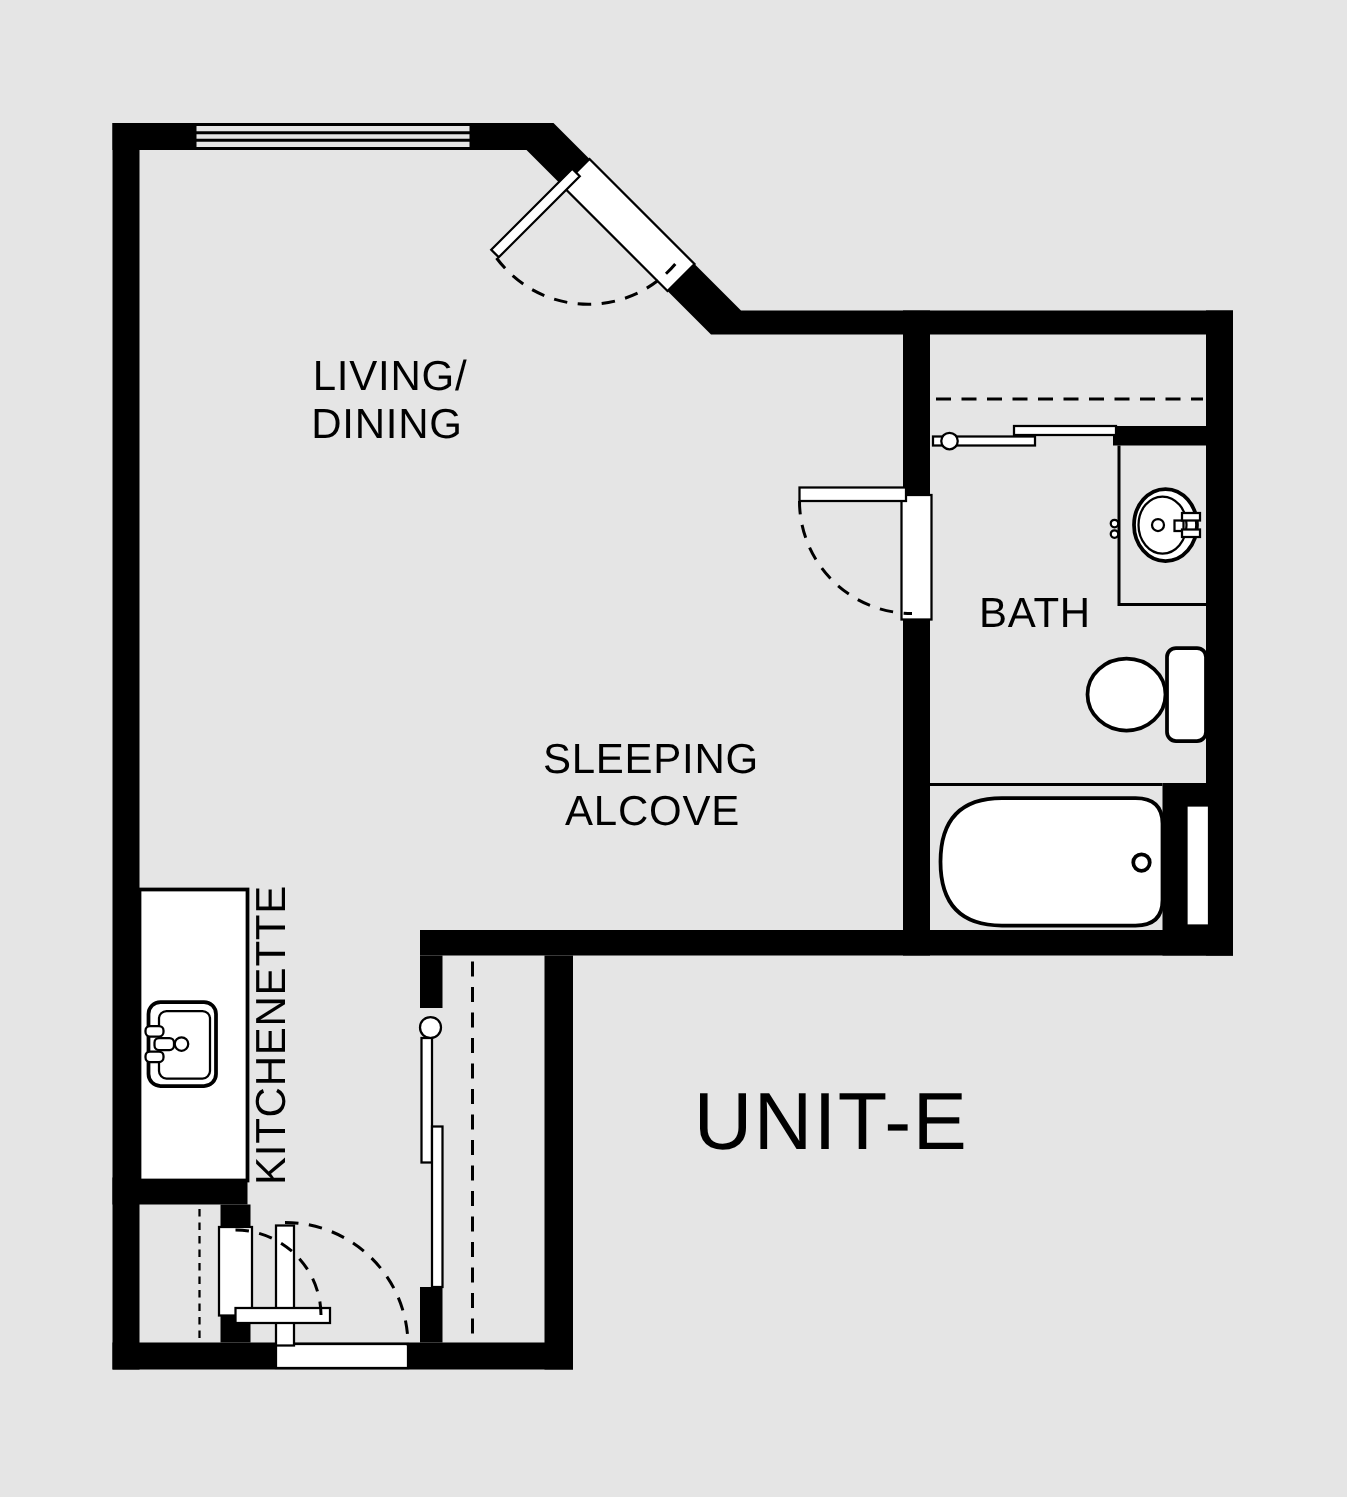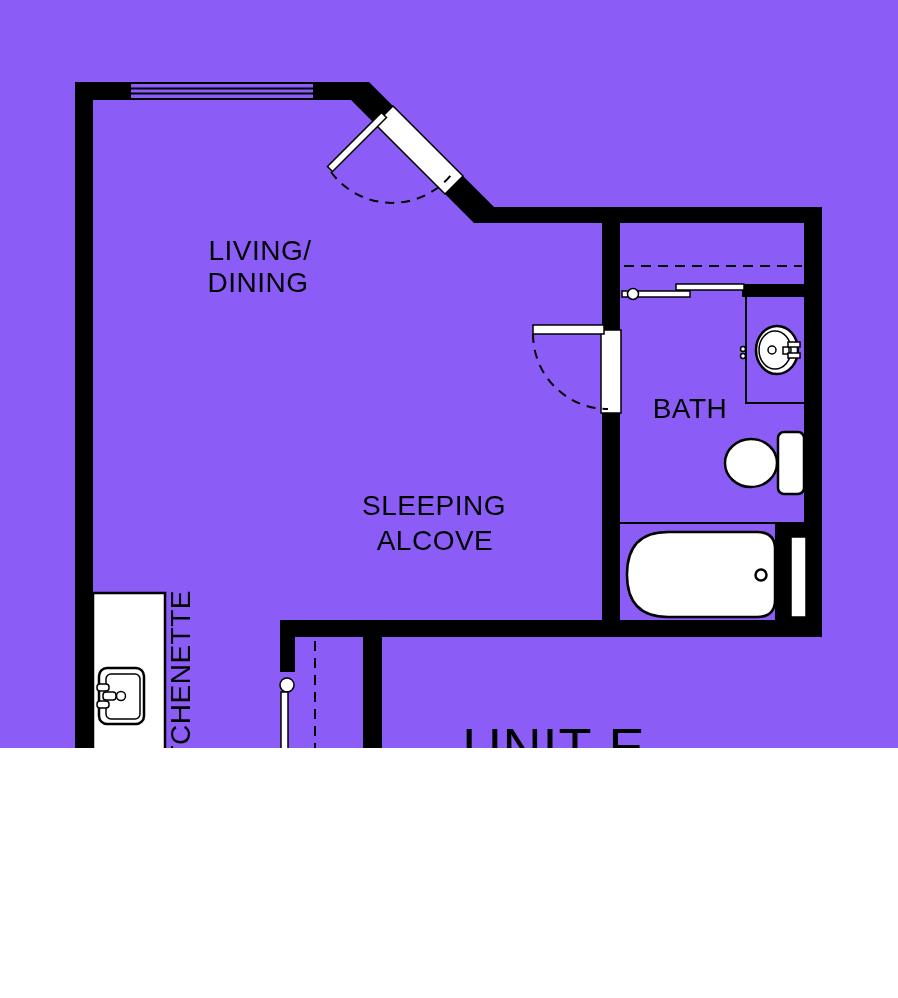--- a/index.html
+++ b/index.html
@@ -1,18 +1,18 @@
 <!DOCTYPE html>
 <html><head>
 <meta charset="utf-8">
 <style>
   html, body { margin: 0; padding: 0; background: #ffffff; }
   .plan-wrap {
-    width: 898px; height: 748px; position: relative;
-    background: #8b5cf6; overflow: hidden;
+    width: 898px; height: 998px; position: relative;
+    background: #e5e5e5; overflow: hidden;
     font-family: "Liberation Sans", sans-serif;
   }
   svg { display: block; }
   .wall { fill: #000000; stroke: none; }
   .thin { fill: none; stroke: #000000; stroke-width: 2; }
   .fixture { fill: #ffffff; stroke: #000000; stroke-width: 2.5; }
   .fixture-light { fill: #ffffff; stroke: #000000; stroke-width: 1.5; }
   .opening { fill: #ffffff; stroke: #000000; stroke-width: 1.5; }
   .leaf { fill: #ffffff; stroke: #000000; stroke-width: 1.5; }
   .swing { fill: none; stroke: #000000; stroke-width: 2; stroke-dasharray: 9 7; }

